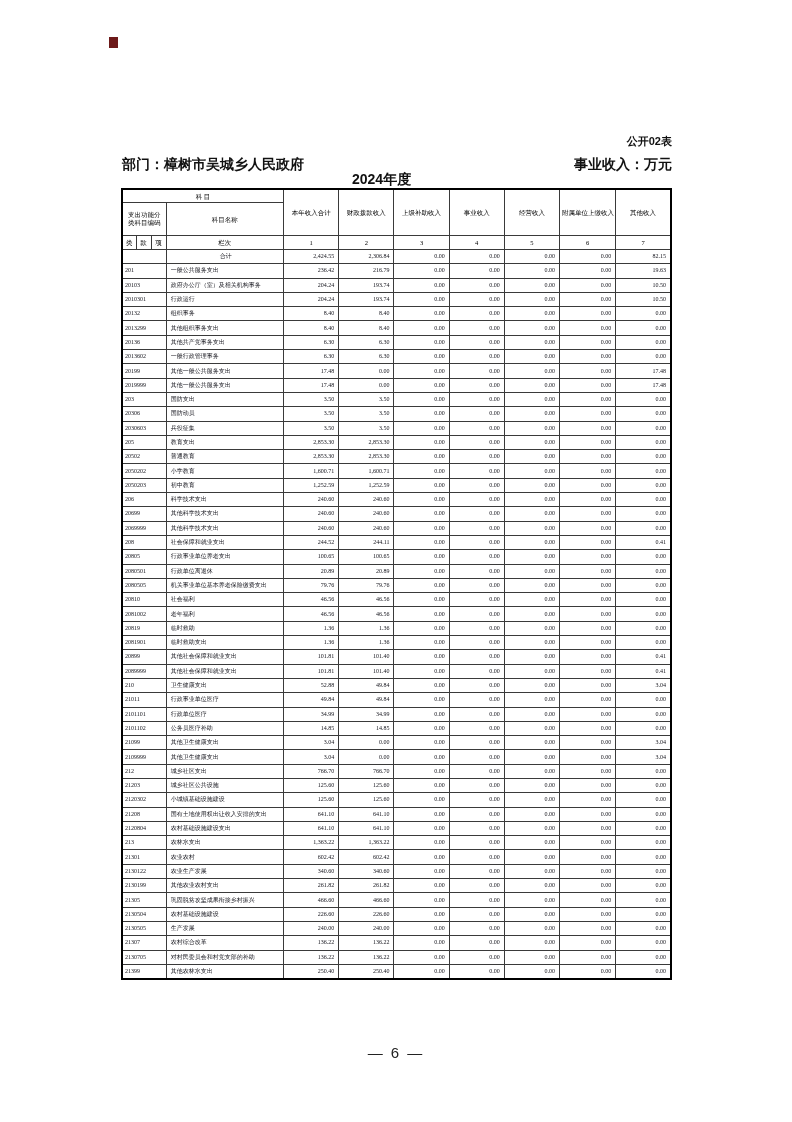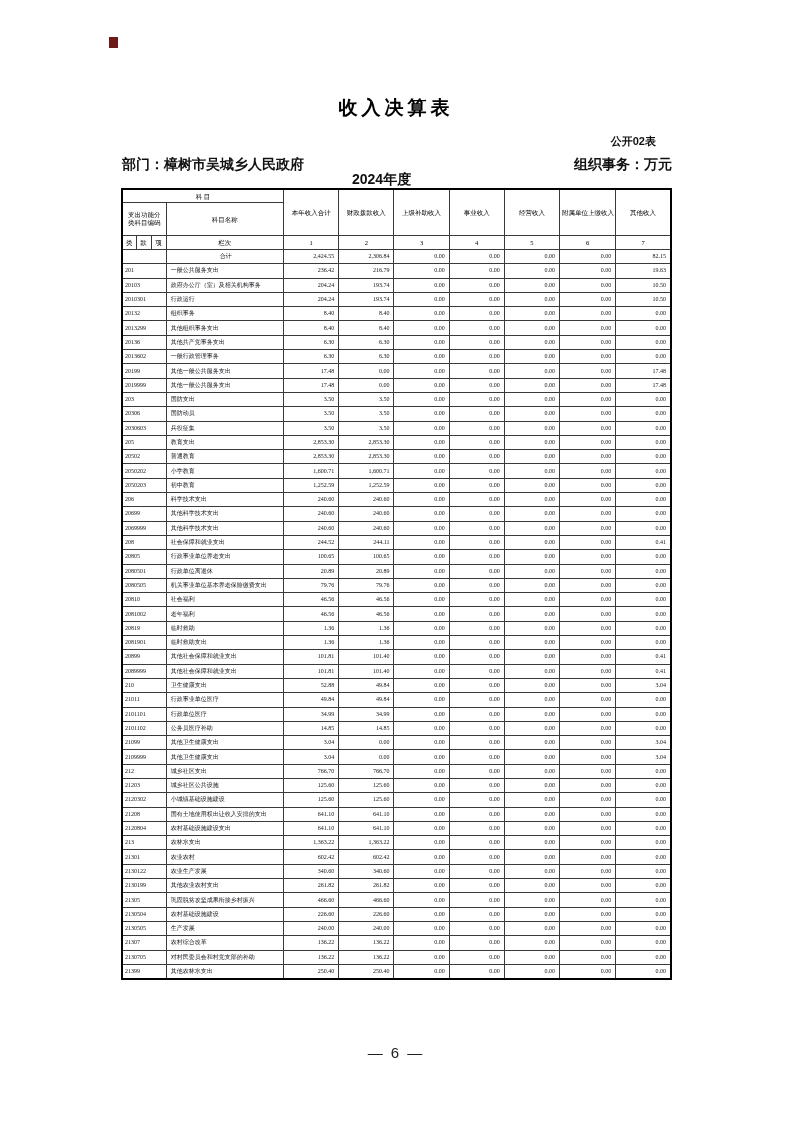--- a/index.html
+++ b/index.html
@@ -2,21 +2,21 @@
 <html><head>
 <meta charset="utf-8">
 <style>
   html,body{margin:0;padding:0;background:#ffffff;}
   .page{position:relative;width:792px;height:1122px;background:#ffffff;overflow:hidden;
         font-family:"Liberation Serif",serif;color:#111;}
   .artifact{position:absolute;left:109px;top:37px;width:9px;height:11px;background:#6d1a1a;}
   .doc-title{position:absolute;left:0;top:95px;width:792px;text-align:center;
              font-family:"Liberation Sans",sans-serif;font-weight:bold;
              font-size:19px;letter-spacing:4px;color:#000;}
-  .table-code{position:absolute;left:106px;top:134px;width:550px;text-align:right;
+  .table-code{position:absolute;left:122px;top:134px;width:550px;text-align:right;
               font-family:"Liberation Sans",sans-serif;font-weight:bold;font-size:11px;}
   .meta-line{position:absolute;left:122px;top:156px;width:550px;height:16px;
              font-family:"Liberation Sans",sans-serif;font-weight:bold;font-size:14px;}
   .meta-dept{position:absolute;left:0;top:0;}
   .meta-year{position:absolute;left:230px;top:15px;}
   .meta-unit{position:absolute;right:0;top:0;}
   .tbl-wrap{position:absolute;left:121px;top:188px;}
   table{border-collapse:collapse;table-layout:fixed;width:551px;border:2px solid #000;}
   td{border:1px solid #3a3a3a;font-size:6px;line-height:7px;padding:0 2px;
      overflow:hidden;white-space:nowrap;color:#14141c;vertical-align:middle;}
@@ -32,28 +32,27 @@
   tr.total td.name{text-align:center;}
   .page-num{position:absolute;left:0;top:1044px;width:792px;text-align:center;
             font-family:"Liberation Sans",sans-serif;font-size:15px;color:#222;letter-spacing:2px;}
 </style>
 </head>
 <body>
 
 <div class="page">
   <div class="artifact"></div>
 
-  <div class="doc-title">收入决算表</div>
 
   <div class="table-code">公开02表</div>
 
   <div class="meta-line">
     <span class="meta-dept">部门：樟树市吴城乡人民政府</span>
     <span class="meta-year">2024年度</span>
-    <span class="meta-unit">组织事务：万元</span>
+    <span class="meta-unit">事业收入：万元</span>
   </div>
 
   <div class="tbl-wrap">
     <table>
       <colgroup>
         <col style="width:14px">
           <col style="width:15px">
           <col style="width:15px">
         <col style="width:117px">
         <col style="width:55px">

